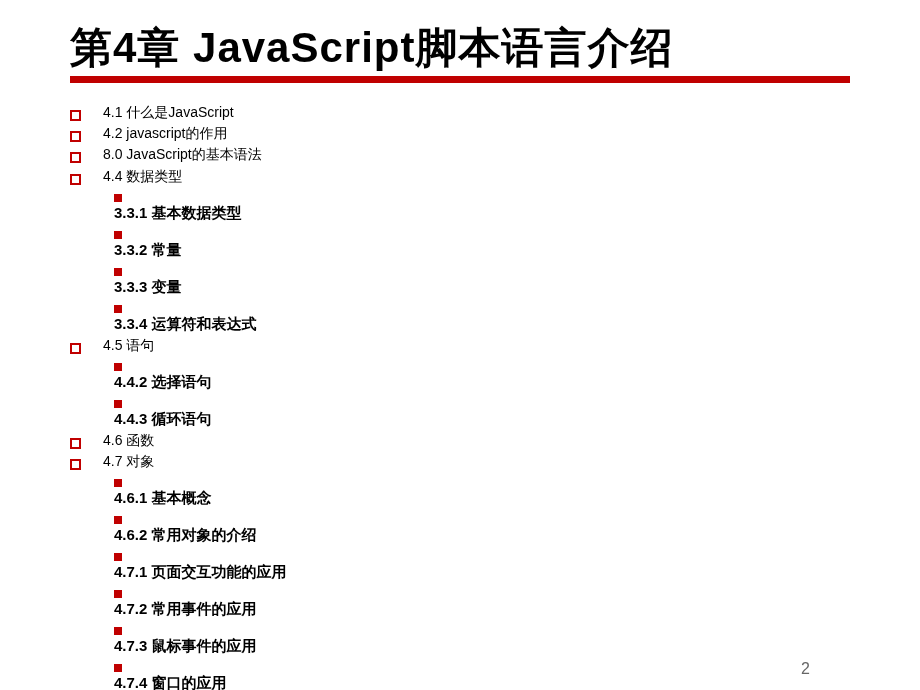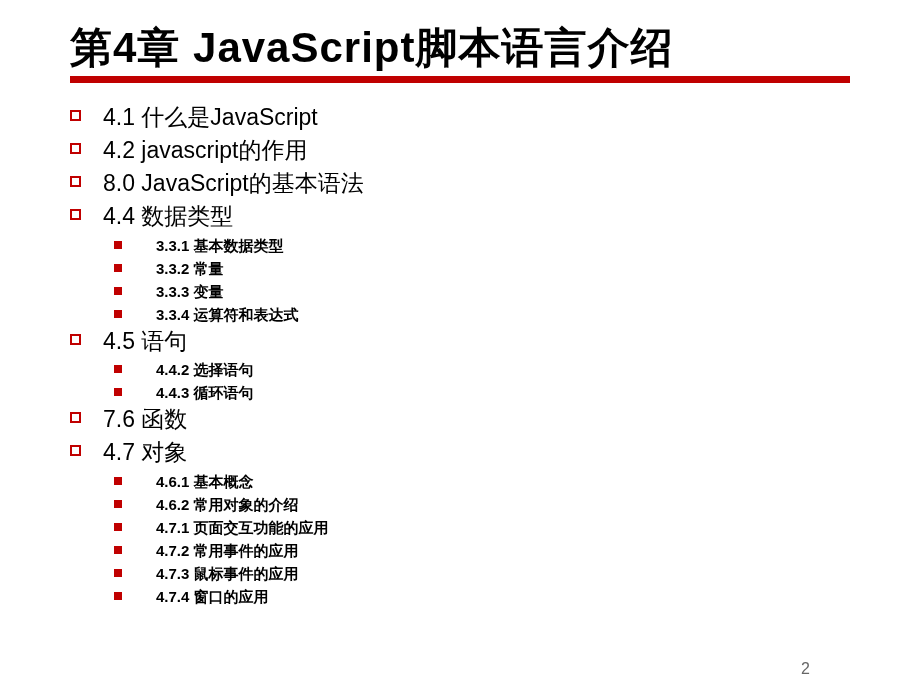--- a/index.html
+++ b/index.html
@@ -42,29 +42,30 @@
     .bullet-l1 {
       width: 11px;
       height: 11px;
       border: 2px solid #c00000;
       background: #ffffff;
       margin-right: 22px;
       margin-top: 7px;
       flex-shrink: 0;
     }
     .text-l1 {
-      font-size: 23px;
+      font-size: 14px;
       color: #000000;
       line-height: 1.3;
     }
     .item-l2 {
       display: flex;
       align-items: flex-start;
       margin-bottom: 2px;
       margin-left: 44px;
+      flex-direction: column;
     }
     .bullet-l2 {
       width: 8px;
       height: 8px;
       background: #c00000;
       margin-right: 34px;
       margin-top: 6px;
       flex-shrink: 0;
     }
     .text-l2 {
@@ -127,21 +128,21 @@
       <div class="item-l2">
         <div class="bullet-l2"></div>
         <div class="text-l2">4.4.2  选择语句</div>
       </div>
       <div class="item-l2">
         <div class="bullet-l2"></div>
         <div class="text-l2">4.4.3  循环语句</div>
       </div>
       <div class="item-l1">
         <div class="bullet-l1"></div>
-        <div class="text-l1">7.6  函数</div>
+        <div class="text-l1">4.6  函数</div>
       </div>
       <div class="item-l1">
         <div class="bullet-l1"></div>
         <div class="text-l1">4.7  对象</div>
       </div>
       <div class="item-l2">
         <div class="bullet-l2"></div>
         <div class="text-l2">4.6.1  基本概念</div>
       </div>
       <div class="item-l2">

